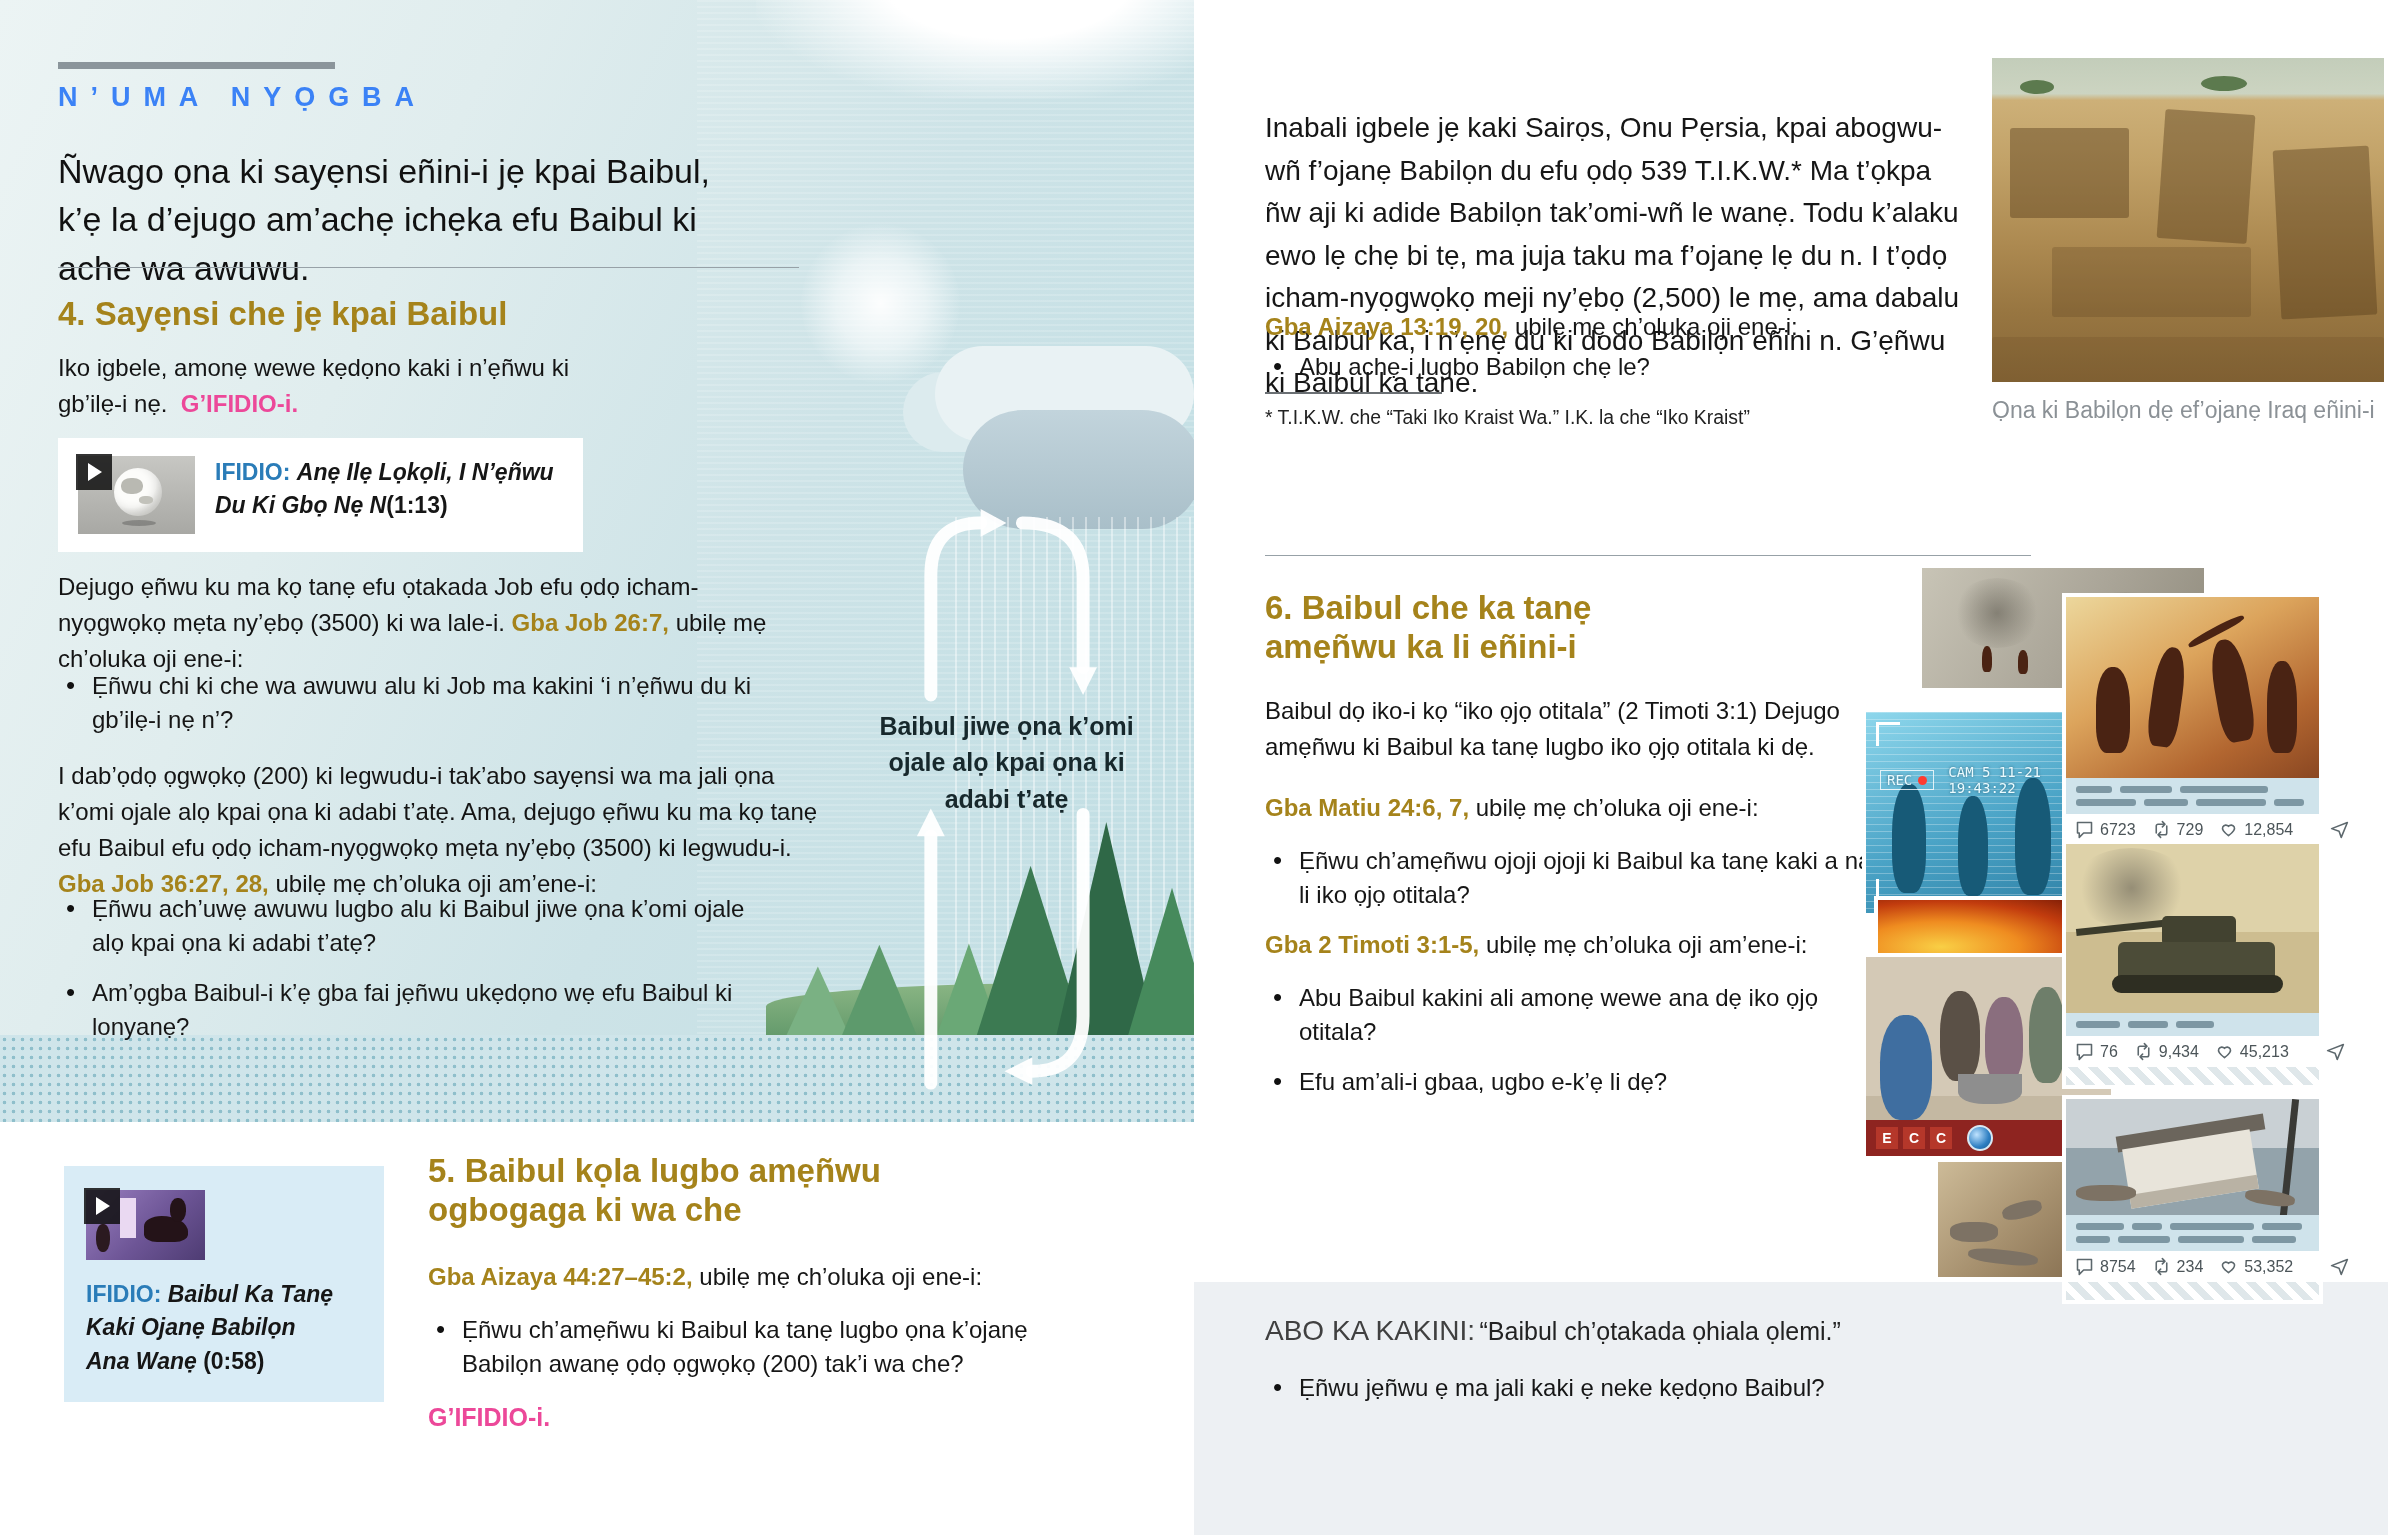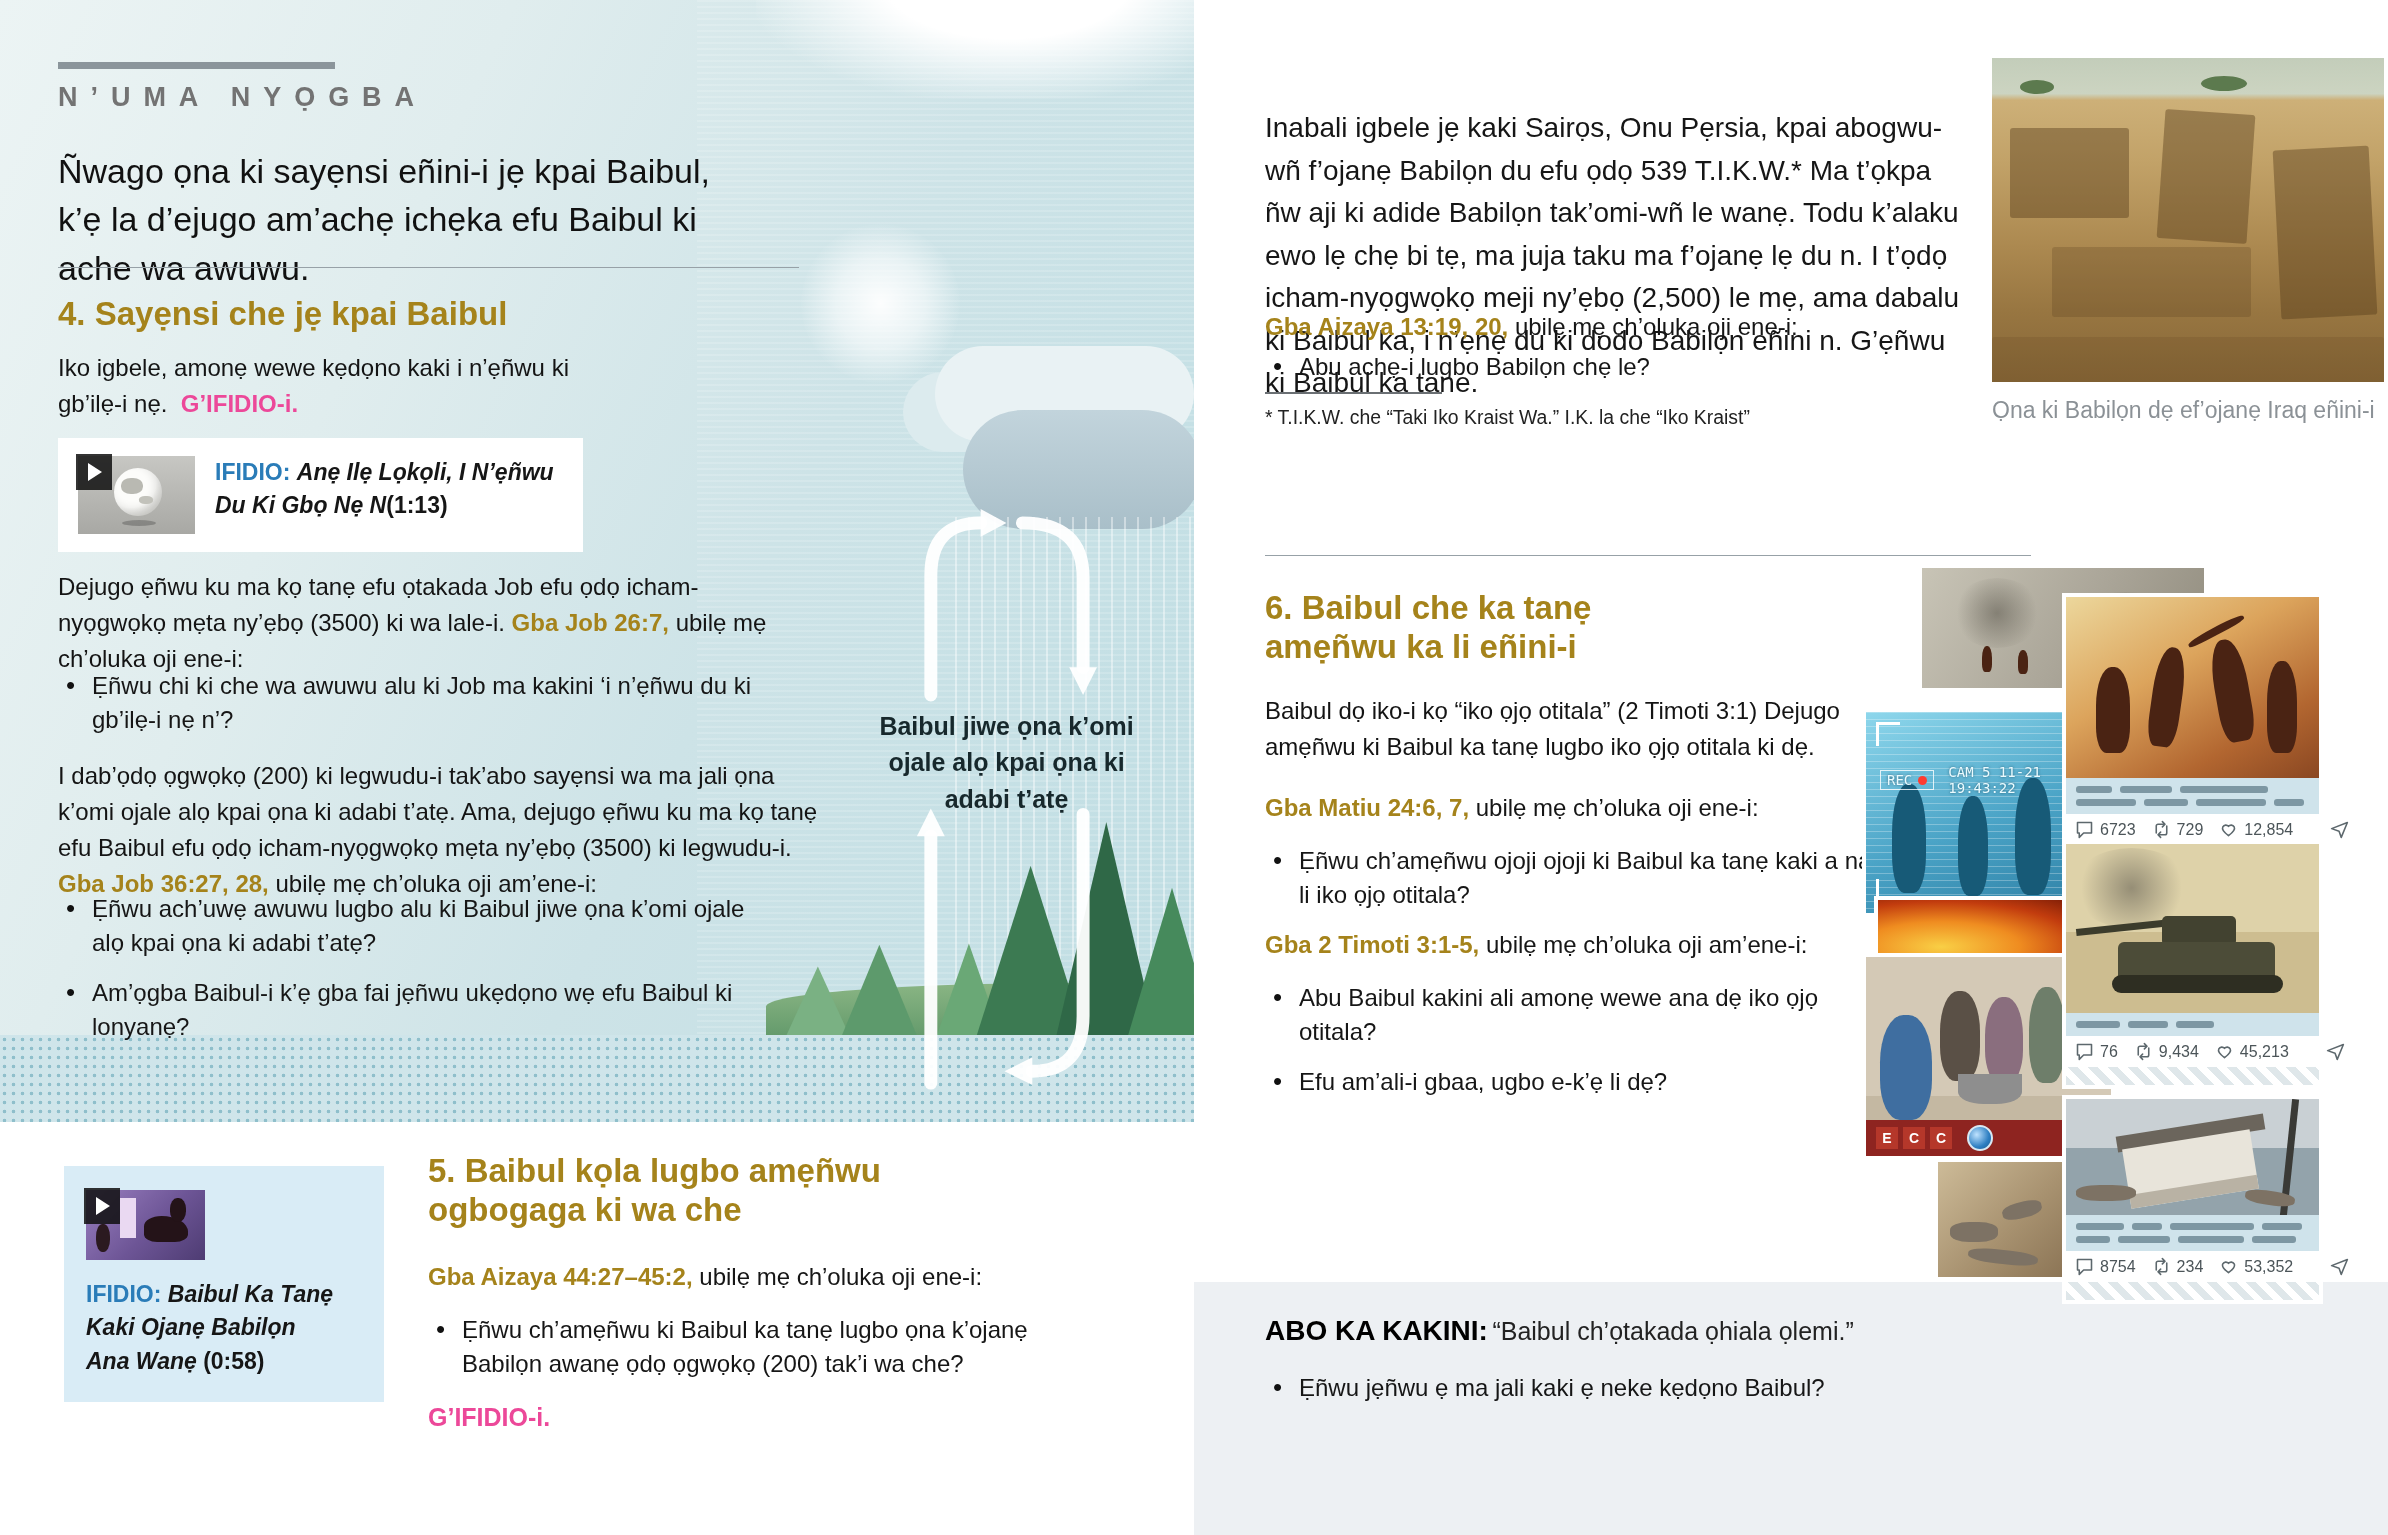--- a/index.html
+++ b/index.html
@@ -24,21 +24,21 @@
   .rain{position:absolute;left:955px;top:517px;width:239px;height:509px;opacity:.5;
        background:repeating-linear-gradient(90deg,rgba(255,255,255,.85) 0 2px,transparent 2px 13px)}
   .ground{position:absolute;left:766px;top:983px;width:428px;height:55px;
        background:linear-gradient(#8ab584,#639a6b);border-radius:100% 40% 0 0/60% 30% 0 0}
   .halftone{position:absolute;left:0;top:1035px;width:1194px;height:88px;background-color:#cfe5ea;
        background-image:radial-gradient(circle,#8fbfcb 1.5px,rgba(0,0,0,0) 2.1px);background-size:9px 9px}
   .cycle-caption{position:absolute;left:876px;top:708px;width:261px;text-align:center;
        font-size:25px;line-height:1.45;font-weight:bold;color:#17282c}
 
   .kickbar{left:58px;top:62px;width:277px;height:7px;background:#8b959b}
-  .kicker{left:58px;top:82px;font-size:27px;font-weight:bold;letter-spacing:.48em;color:#737373}
+  .kicker{left:58px;top:82px;font-size:27px;font-weight:bold;letter-spacing:.48em;color:#3b82f6}
   .intro{left:58px;top:147px;width:697px;font-size:34px;line-height:1.42;color:#111}
   .rule{height:1px;background:#97a1a7}
   .stitle{font-size:33px;font-weight:bold;color:#a5831b;line-height:1.18}
   .body{font-size:24px;line-height:1.5;color:#141414}
   .ref{font-weight:bold;color:#a5831b;cursor:pointer}
   .vlink{font-weight:bold;color:#ec4899;text-decoration:none;cursor:pointer}
   ul.q{list-style:none}
   ul.q li{position:relative;padding-left:34px;margin-bottom:16px;font-size:24px;line-height:1.42}
   ul.q li::before{content:"•";position:absolute;left:8px;top:-2px;font-size:26px;color:#111}
 
@@ -79,21 +79,21 @@
   .rb{position:absolute;background:rgba(84,58,24,.42);border-radius:3px}
   .rtree{position:absolute;background:#5c7a4e;border-radius:50%}
   .s6wrap{left:1265px;top:589px;width:665px}
   .s6wrap .stitle{margin-bottom:26px}
   .s6wrap .body{width:637px;margin-bottom:26px}
   .refline{font-size:24px;line-height:1.45;margin-bottom:18px}
   .s5wrap{left:428px;top:1152px;width:645px}
   .s5wrap .stitle{margin-bottom:30px}
   .grayband{left:1194px;top:1282px;width:1194px;height:254px;background:#edf0f3}
   .review{left:1265px;top:1315px;width:955px}
-  .review .lbl{font-size:28px;font-weight:bold;color:#000000}
+  .review .lbl{font-size:28px;font-weight:normal;color:#404040}
   .review .qt{font-size:25px;color:#222}
 
   
   .tile{position:absolute;box-shadow:0 0 0 4px #fff;overflow:hidden}
   .post{position:absolute;width:253px;z-index:2;box-shadow:0 0 0 4px #fff;background:#404040}
   .post .img{position:relative;width:100%;overflow:hidden}
   .tweet{background:#cfe3eb;padding:8px 10px;display:flex;flex-direction:column;gap:6px}
   .tl{display:flex;gap:8px}
   .tl i{display:block;height:7px;border-radius:3px;background:#7d97a3}
   .stats{display:flex;align-items:center;gap:5px;padding:5px 8px;background:#fff}

